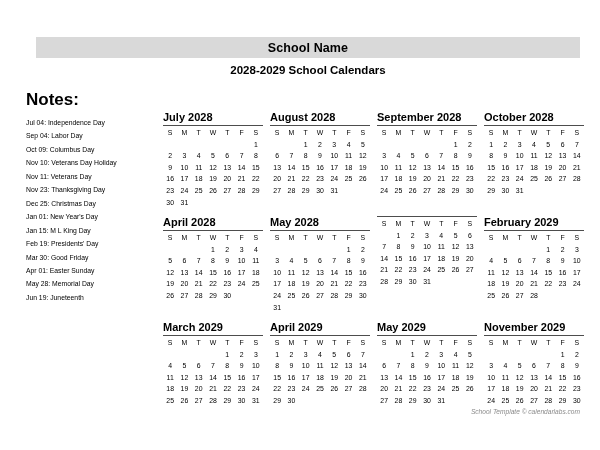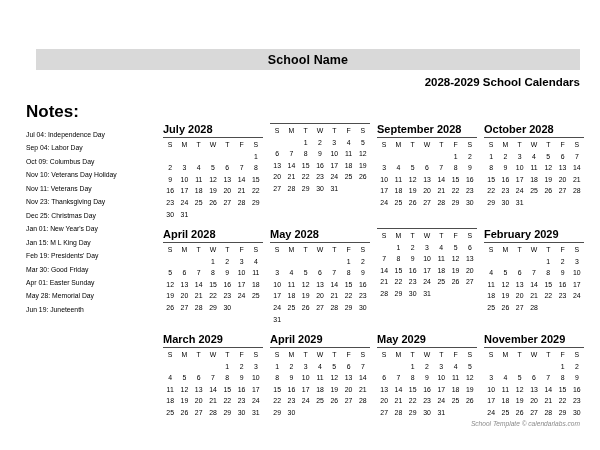--- a/index.html
+++ b/index.html
@@ -11,21 +11,21 @@
     height: 450px;
     background: #ffffff;
     font-family: "Liberation Sans", sans-serif;
     color: #000000;
     overflow: hidden;
     position: relative;
   }
 
   .page {
     position: absolute;
-    left: 0; top: 12px;
+    left: 0; top: 0;
     width: 600px;
     height: 369px;
   }
 
   
   .school-name-banner {
     position: absolute;
     left: 36px;
     top: 37px;
     width: 544px;
@@ -39,21 +39,21 @@
     font-size: 12.5px;
     font-weight: bold;
     letter-spacing: 0.1px;
   }
 
   .calendars-title {
     position: absolute;
     left: 36px;
     top: 64px;
     width: 544px;
-    text-align: right;
+    text-align: center;
     font-size: 11.5px;
     font-weight: bold;
   }
 
   
   .notes {
     position: absolute;
     left: 26px;
     top: 90px;
     width: 150px;
@@ -239,20 +239,21 @@
                 <td></td>
                 <td></td>
                 <td></td>
                 <td></td>
                 <td></td>
               </tr>
             </tbody>
           </table>
         </div>
         <div class="month">
+          <div class="month-title">August 2028</div>
           <hr class="month-rule">
           <table class="month-table">
             <thead>
               <tr>
                 <th>S</th>
                 <th>M</th>
                 <th>T</th>
                 <th>W</th>
                 <th>T</th>
                 <th>F</th>

